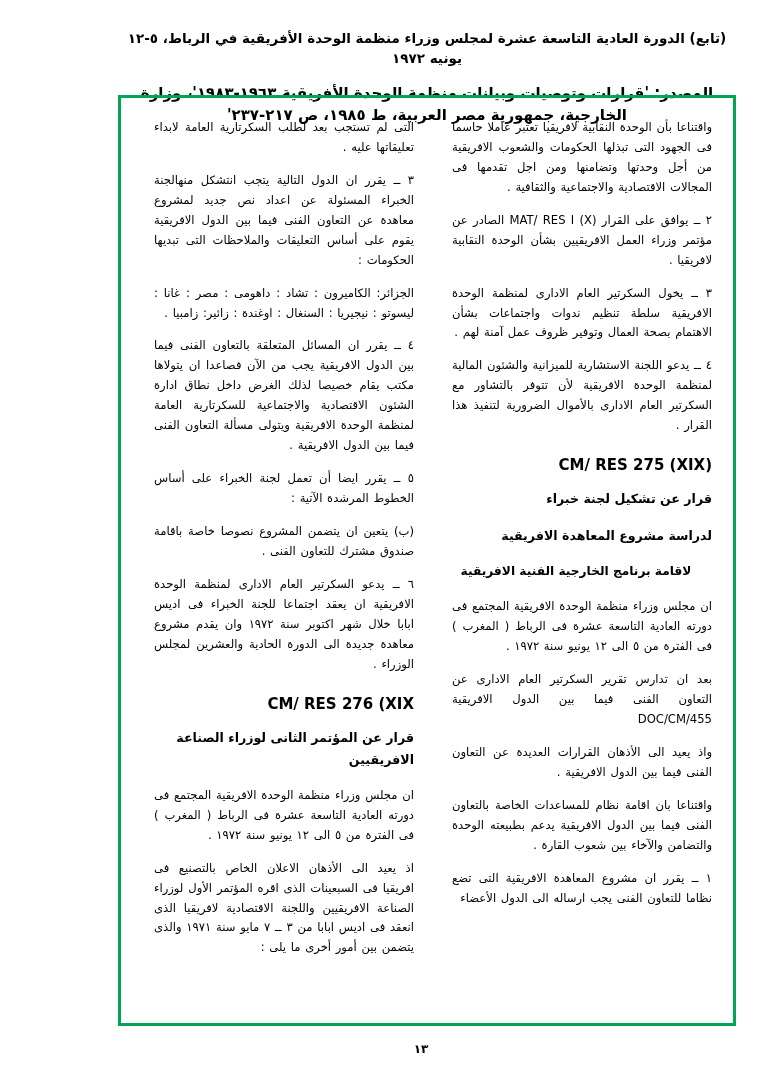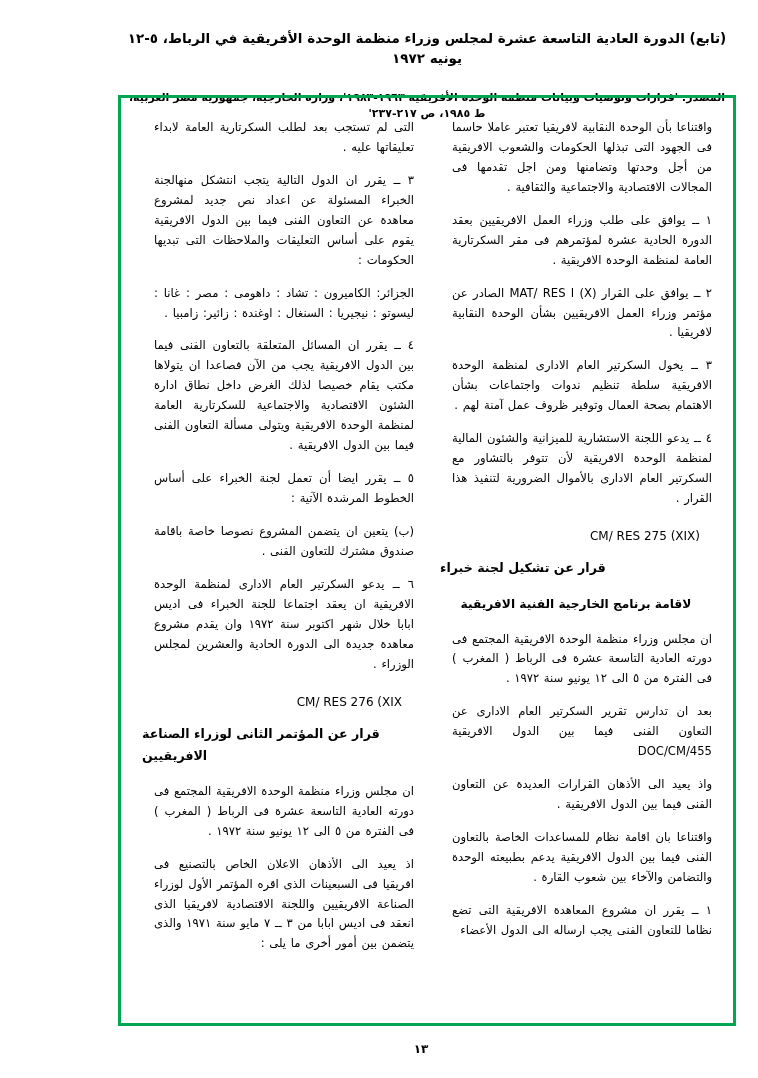--- a/index.html
+++ b/index.html
@@ -26,23 +26,23 @@
     text-align: center;
     padding: 28px 30px 0 30px;
   }
   .header-title {
     font-size: 13.5px;
     font-weight: bold;
     line-height: 1.5;
     letter-spacing: 0px;
   }
   .header-source {
-    font-size: 11px;
+    font-size: 15px;
     font-weight: bold;
-    margin-top: 21px;
+    margin-top: 13px;
     line-height: 1.5;
   }
   .frame {
     position: absolute;
     top: 95px;
     right: 22px;
     left: 22px;
     bottom: 52px;
     border: 3px solid #00a651;
     box-sizing: border-box;
@@ -65,31 +65,31 @@
   }
   p.para {
     margin: 0 0 13px 12px;
     font-size: 11.6px;
     line-height: 1.72;
     text-align: justify;
     text-align-last: right;
     word-spacing: 1px;
   }
   .heading-code {
-    font-size: 12px;
-    font-weight: normal;
-    margin: 20px 12px 14px 0;
+    font-size: 15px;
+    font-weight: bold;
+    margin: 20px 0 14px 0;
     text-align: right;
     direction: ltr;
     unicode-bidi: embed;
   }
   .res-title {
     font-size: 12.6px;
     font-weight: bold;
-    text-align: left;
+    text-align: right;
     line-height: 1.8;
     margin: 0 0 14px 0;
     letter-spacing: 1px;
   }
   .res-title-sub {
     font-size: 12.2px;
     font-weight: bold;
     text-align: center;
     line-height: 1.8;
     margin: 0 0 14px 0;
@@ -113,27 +113,27 @@
     <div class="header-title">(تابع) الدورة العادية التاسعة عشرة لمجلس وزراء منظمة الوحدة الأفريقية في الرباط، ٥-١٢ يونيه ١٩٧٢</div>
     <div class="header-source">المصدر: 'قرارات وتوصيات وبيانات منظمة الوحدة الأفريقية ١٩٦٣-١٩٨٣'، وزارة الخارجية، جمهورية مصر العربية، ط ١٩٨٥، ص ٢١٧-٢٣٧'</div>
   </div>
 
   <div class="frame"></div>
 
   <div class="columns">
 
     <div class="col">
       <p class="para">واقتناعا بأن الوحدة النقابية لافريقيا تعتبر عاملا حاسما فى الجهود التى تبذلها الحكومات والشعوب الافريقية من أجل وحدتها وتضامنها ومن اجل تقدمها فى المجالات الاقتصادية والاجتماعية والثقافية .</p>
-      <p class="para">١ ــ يوافق على طلب وزراء العمل الافريقيين بعقد الدورة الحادية عشرة لمؤتمرهم فى مقر السكرتارية العامة لمنظمة الوحدة الافريقية .</p>
       <p class="para">٢ ــ يوافق على القرار MAT/ RES I (X) الصادر عن مؤتمر وزراء العمل الافريقيين بشأن الوحدة النقابية لافريقيا .</p>
       <p class="para">٣ ــ يخول السكرتير العام الادارى لمنظمة الوحدة الافريقية سلطة تنظيم ندوات واجتماعات بشأن الاهتمام بصحة العمال وتوفير ظروف عمل آمنة لهم .</p>
       <p class="para">٤ ــ يدعو اللجنة الاستشارية للميزانية والشئون المالية لمنظمة الوحدة الافريقية لأن تتوفر بالتشاور مع السكرتير العام الادارى بالأموال الضرورية لتنفيذ هذا القرار .</p>
 
       <div class="heading-code">CM/ RES 275 (XIX)</div>
       <div class="res-title">قرار عن تشكيل لجنة خبراء</div>
+      <div class="res-title">لدراسة مشروع المعاهدة الافريقية</div>
       <div class="res-title-sub">لاقامة برنامج الخارجية الفنية الافريقية</div>
 
       <p class="para">ان مجلس وزراء منظمة الوحدة الافريقية المجتمع فى دورته العادية التاسعة عشرة فى الرباط ( المغرب ) فى الفترة من ٥ الى ١٢ يونيو سنة ١٩٧٢ .</p>
       <p class="para">بعد ان تدارس تقرير السكرتير العام الادارى عن التعاون الفنى فيما بين الدول الافريقية DOC/CM/455</p>
       <p class="para">واذ يعيد الى الأذهان القرارات العديدة عن التعاون الفنى فيما بين الدول الافريقية .</p>
       <p class="para">واقتناعا بان اقامة نظام للمساعدات الخاصة بالتعاون الفنى فيما بين الدول الافريقية يدعم بطبيعته الوحدة والتضامن والآخاء بين شعوب القارة .</p>
       <p class="para">١ ــ يقرر ان مشروع المعاهدة الافريقية التى تضع نظاما للتعاون الفنى يجب ارساله الى الدول الأعضاء</p>
     </div>
 
     <div class="col">

